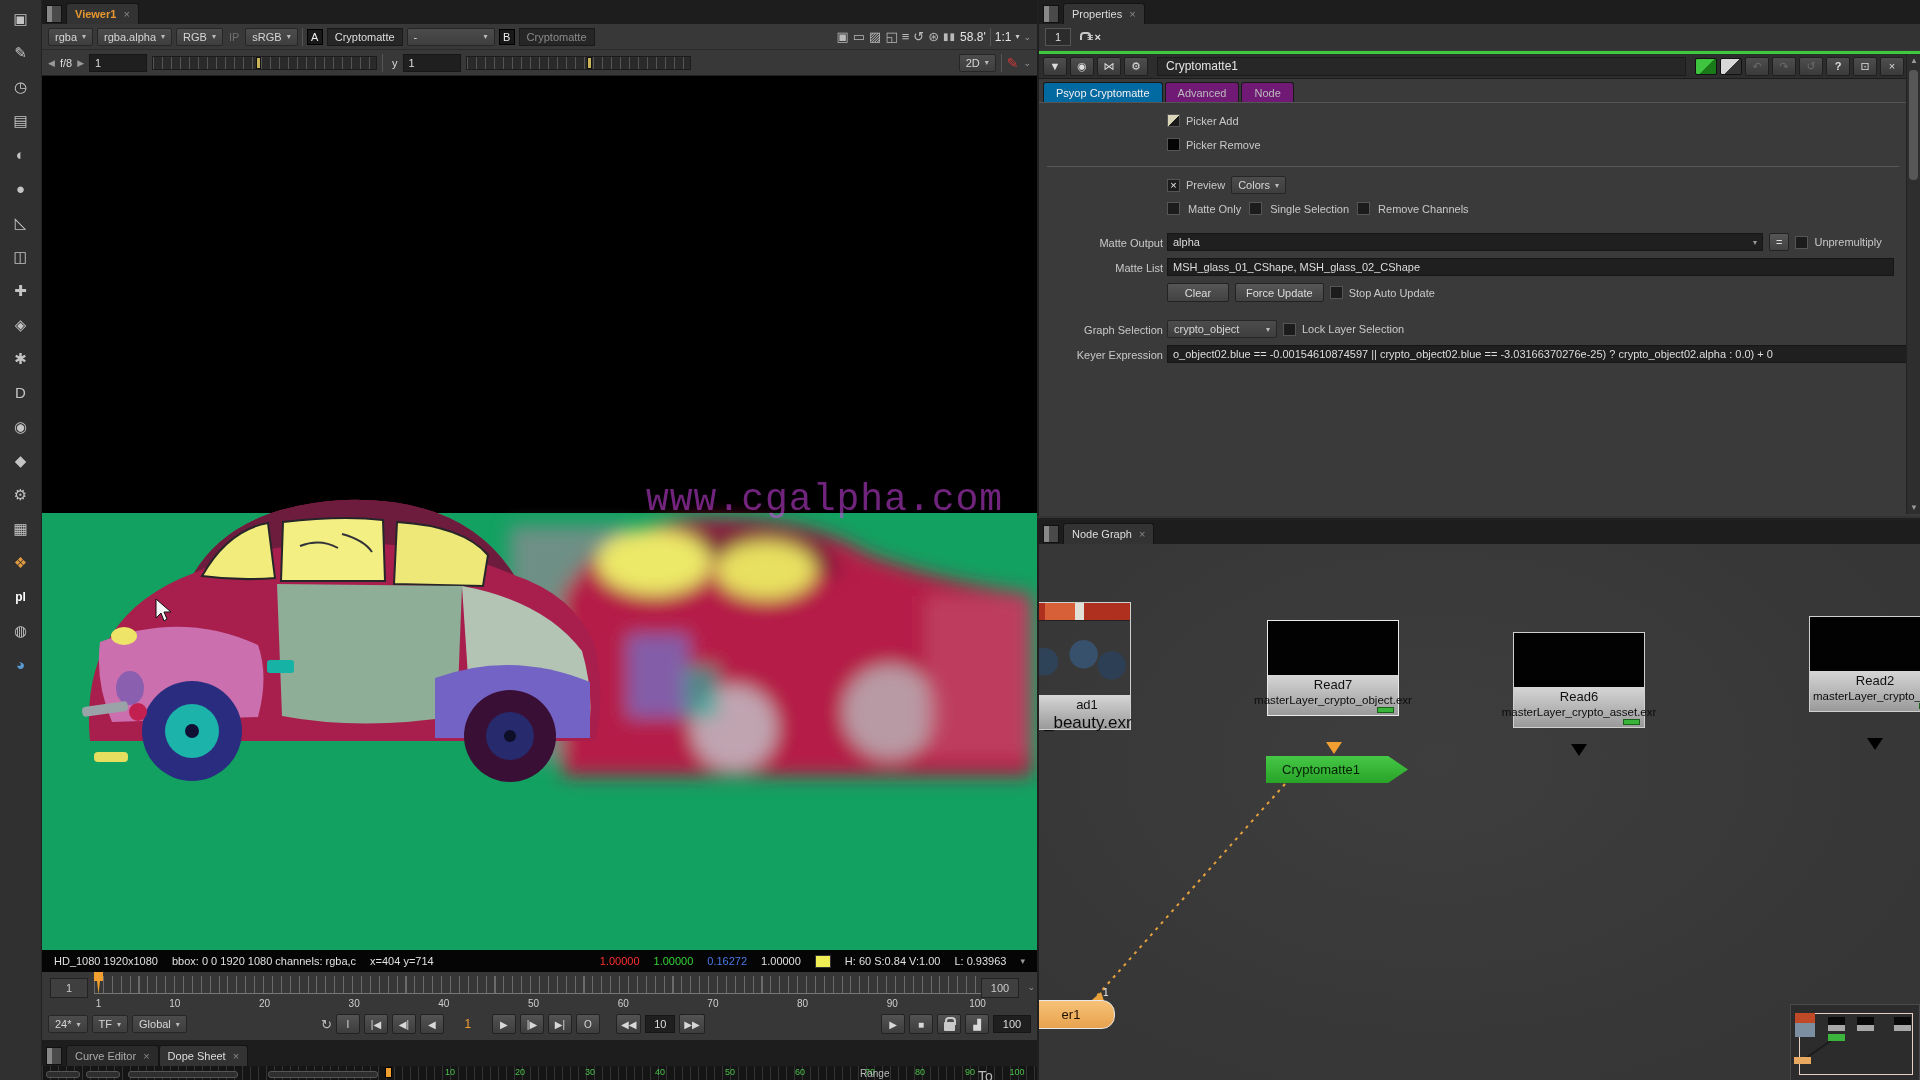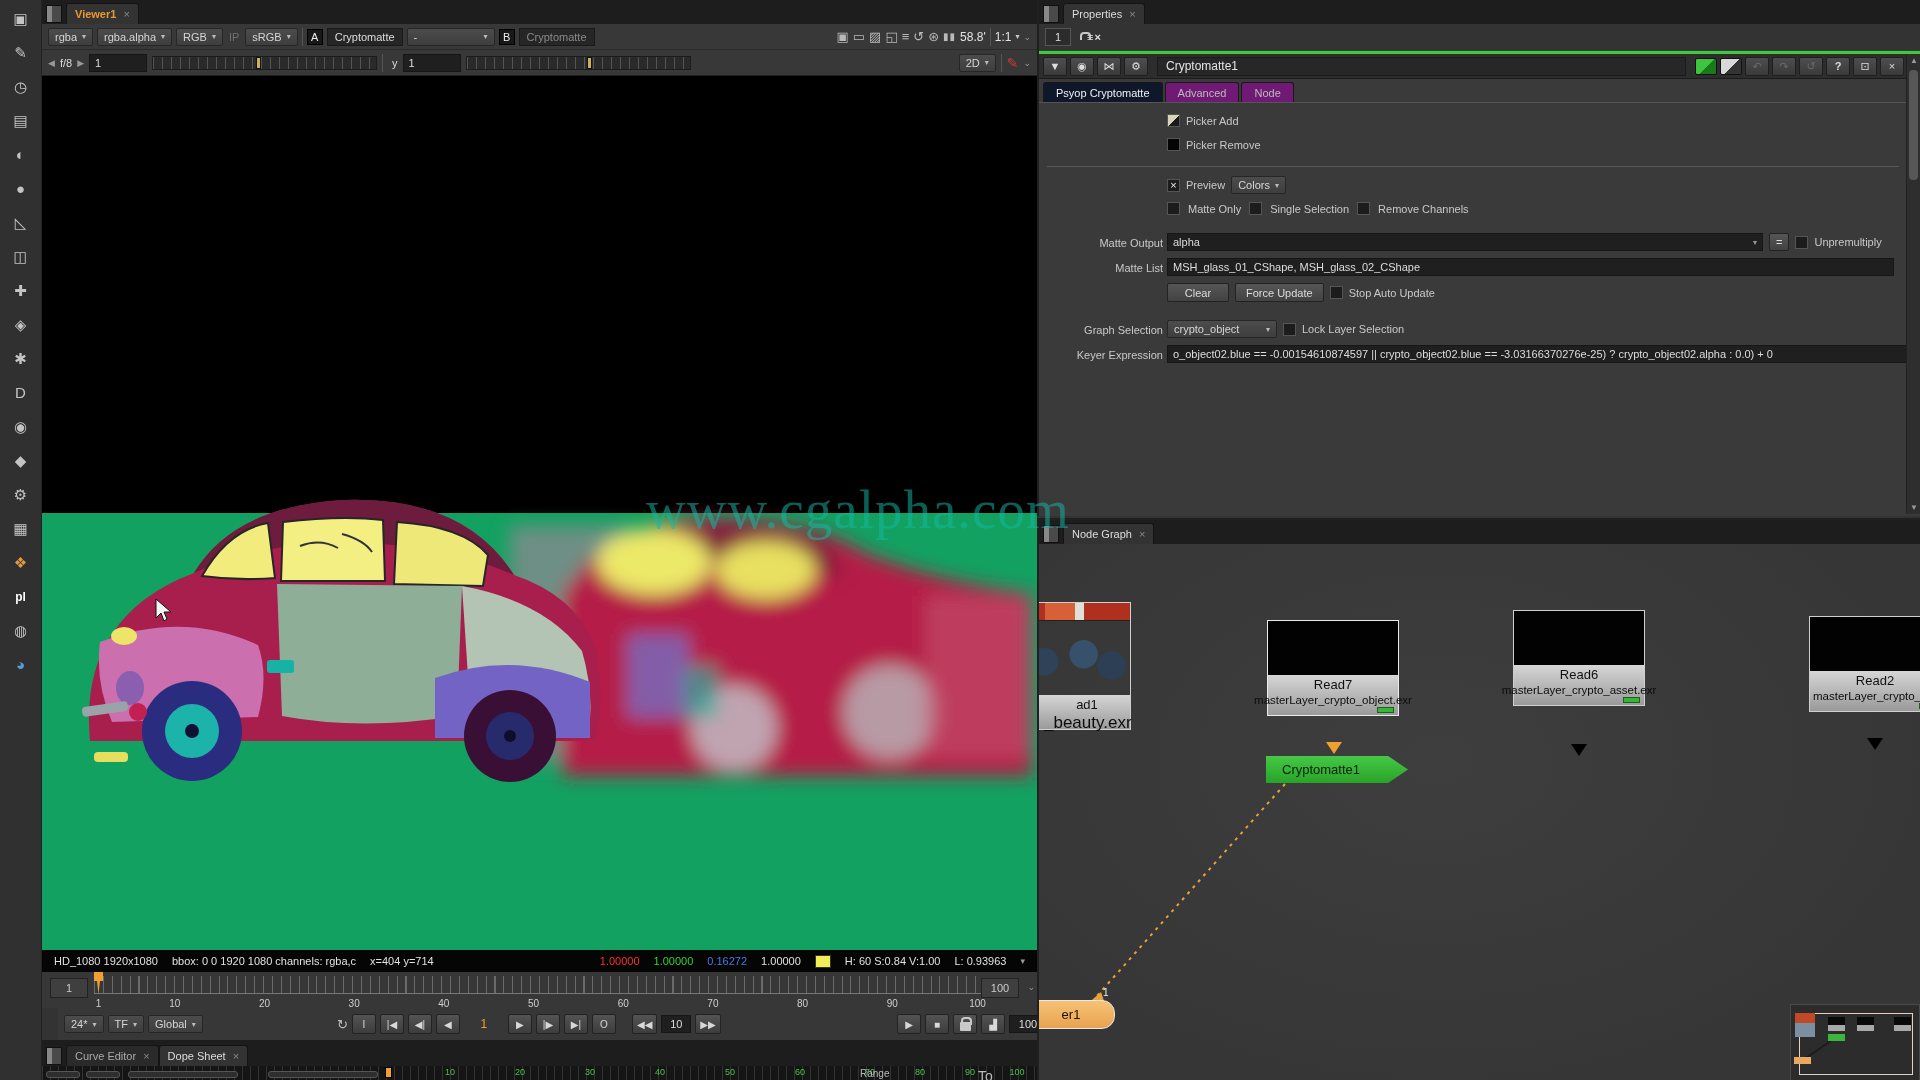--- a/index.html
+++ b/index.html
@@ -40,21 +40,21 @@
 
   .vruler { position:absolute; left:0; top:972px; width:995px; height:36px; background:#373737; }
   .ruler-track { position:absolute; left:52px; top:4px; width:888px; height:18px; border-bottom:1px solid #777;
             background-image:repeating-linear-gradient(90deg,#6a6a6a 0 1px,transparent 1px 8.9px); }
   .tick-label { position:absolute; top:22px; transform:translateX(-50%); color:#cfcfcf; font-size:10px; }
   .playhead { position:absolute; left:0px; top:-4px; width:9px; height:22px; }
   .playhead .ph-top { width:9px; height:9px; background:#f0a030; }
   .playhead .ph-stem { width:3px; height:13px; background:#f0a030; margin-left:3px; clip-path:polygon(0 0,100% 0,50% 100%); }
   .range-box { position:absolute; width:38px; height:20px; background:#3f3f3f; border:1px solid #222; color:#ccc; display:flex; align-items:center; justify-content:center; }
 
-  .vtransport { position:absolute; left:16px; top:1008px; width:995px; height:32px; background:#373737; display:flex; align-items:center; gap:4px; padding:0 6px; }
+  .vtransport { position:absolute; left:0; top:1008px; width:995px; height:32px; background:#373737; display:flex; align-items:center; gap:4px; padding:0 6px; }
   .tbtn { min-width:24px; height:20px; background:linear-gradient(#535353,#3d3d3d); border:1px solid #222; border-radius:2px; display:inline-flex; align-items:center; justify-content:center; color:#d8d8d8; font-size:10px; padding:0 4px; }
   .curframe { width:40px; text-align:center; color:#f0a030; font-size:12px; }
 
   .btabbar { position:absolute; left:0; top:1040px; width:995px; height:26px; background:#1d1d1d; display:flex; align-items:flex-end; }
   .dopebar { position:absolute; left:0; top:1066px; width:995px; height:14px; background:#151515; overflow:hidden;
             background-image:repeating-linear-gradient(90deg,#333 0 1px,transparent 1px 8px); }
   .dopetick { position:absolute; top:1px; color:#49c249; font-size:9px; transform:translateX(-50%); }
   .dopemark { position:absolute; left:343px; top:1px; width:7px; height:11px; background:#f0a030; border:1px solid #000; }
   .stub { position:absolute; height:7px; background:#2e2e2e; border:1px solid #555; border-radius:3px; bottom:18px; }
 
@@ -62,21 +62,21 @@
   .props-panel { position:absolute; left:1037px; top:0; width:883px; height:516px; background:#3a3a3a; border-left:2px solid #202020; }
   .props-toolrow { position:absolute; left:0; top:24px; width:100%; height:26px; background:#333; display:flex; align-items:center; gap:8px; padding:0 6px; }
   .count-box { width:26px; height:18px; background:#2c2c2c; border:1px solid #555; display:flex; align-items:center; justify-content:center; color:#ddd; }
   .greenline { position:absolute; left:0; top:51px; width:100%; height:3px; background:#3ec93e; }
   .node-header { position:absolute; left:0; top:54px; width:869px; height:25px; background:#2d2d2d; border-bottom:1px solid #1c1c1c; display:flex; align-items:center; gap:3px; padding:0 4px; }
   .nh-btn { width:24px; height:19px; background:linear-gradient(#4e4e4e,#3a3a3a); border:1px solid #1f1f1f; border-radius:2px; display:inline-flex; align-items:center; justify-content:center; color:#ddd; font-size:11px; }
   .nh-title { flex:1; height:19px; background:#272727; border:1px solid #1b1b1b; display:flex; align-items:center; padding:0 8px; color:#e4e4e4; font-size:12px; margin:0 6px; }
   .mini-swatch { width:22px; height:17px; border:1px solid #111; border-radius:2px; }
   .ptabs { position:absolute; left:4px; top:82px; height:21px; display:flex; gap:2px; }
   .ptab { height:21px; padding:0 12px; display:flex; align-items:center; background:#701a75; border:1px solid #191919; border-bottom:none; border-radius:3px 3px 0 0; color:#bbb; }
-  .ptab.active { background:#0f172a; color:#f0f0f0; }
+  .ptab.active { background:#0369a1; color:#f0f0f0; }
   .ptabline { position:absolute; left:0; top:102px; width:869px; height:1px; background:#555; }
   .prow { position:absolute; display:flex; align-items:center; gap:6px; }
   .pdivider { position:absolute; left:8px; top:166px; width:852px; height:1px; background:#585858; }
   .pscroll { position:absolute; right:0; top:54px; width:14px; height:460px; background:#2e2e2e; border-left:1px solid #222; }
   .pscroll .thumb { position:absolute; left:2px; top:16px; width:9px; height:110px; background:#575757; border-radius:4px; }
   .sarr { position:absolute; left:0; width:14px; text-align:center; color:#999; font-size:8px; }
 
   
   .graph-panel { position:absolute; left:1037px; top:518px; width:883px; height:562px; background:#3a3a3a; border-left:2px solid #202020; border-top:2px solid #202020; }
   .graph-area { position:absolute; left:0; top:24px; width:883px; height:538px; background:radial-gradient(ellipse at 45% 40%, #3e3e3e 0%, #363636 75%); overflow:hidden; }
@@ -86,21 +86,21 @@
   .rname { text-align:center; color:#111; font-size:13px; padding-top:2px; }
   .rfile { position:absolute; left:50%; top:19px; transform:translateX(-50%); width:300px; text-align:center; color:#0c0c0c; font-size:11.5px; white-space:nowrap; }
   .chip { position:absolute; right:4px; bottom:2px; width:17px; height:6px; background:#38b438; border:1px solid #1c611c; }
   .tri { position:absolute; width:0; height:0; border-left:8px solid transparent; border-right:8px solid transparent; border-top:12px solid #000; }
   .tri.orange { border-top-color:#f0a030; }
   .crypto-node { position:absolute; width:142px; height:27px; background:linear-gradient(#46c846,#28a328); clip-path:polygon(0 0,86% 0,100% 50%,86% 100%,0 100%); display:flex; align-items:center; padding-left:16px; color:#062006; font-size:13px; }
   .viewer-node { position:absolute; width:122px; height:29px; background:linear-gradient(#f6c277,#e8a24e); border:1px solid #e8e8e8; border-radius:0 13px 13px 0; display:flex; align-items:center; justify-content:center; padding-left:34px; color:#201000; font-size:13px; }
   .minimap { position:absolute; left:751px; top:460px; width:130px; height:78px; background:#2c2c2c; border:1px solid #4a4a4a; }
 
   
-  .watermark { position:absolute; left:646px; top:478px; z-index:40; font-size:55px; color:#14b8a6; opacity:.52; letter-spacing:1px; white-space:nowrap; font-family:Liberation Serif, serif; }
+  .watermark { position:absolute; left:646px; top:478px; z-index:40; font-size:38px; color:#d946ef; opacity:.52; letter-spacing:1px; white-space:nowrap; font-family:Liberation Mono, monospace; }
   .cursor { position:absolute; left:155px; top:598px; z-index:60; }
   .lock-icon { position:relative; width:11px; height:9px; background:#c9c9c9; border-radius:1px; margin-top:5px; }
   .lock-icon:before { content:""; position:absolute; left:1px; top:-5px; width:7px; height:6px; border:2px solid #c9c9c9; border-bottom:none; border-radius:4px 4px 0 0; }
   .sep { width:1px; height:18px; background:#555; }
 </style>
 </head>
 <body>
 
 <div id="app">
 
@@ -500,21 +500,21 @@
       <div class="read" style="left:228px;top:76px;border-color:#eaeaea">
         <div class="rt"></div>
         <div class="rb">
           <div class="rname">Read7</div>
           <div class="rfile">masterLayer_crypto_object.exr</div>
           <div class="chip"></div>
         </div>
       </div>
       <div class="tri orange" style="left:287px;top:198px"></div>
 
-      <div class="read" style="left:474px;top:66px">
+      <div class="read" style="left:474px;top:88px">
         <div class="rt"></div>
         <div class="rb">
           <div class="rname">Read6</div>
           <div class="rfile">masterLayer_crypto_asset.exr</div>
           <div class="chip"></div>
         </div>
       </div>
       <div class="tri" style="left:532px;top:200px"></div>
 
       <div class="read" style="left:770px;top:72px">

